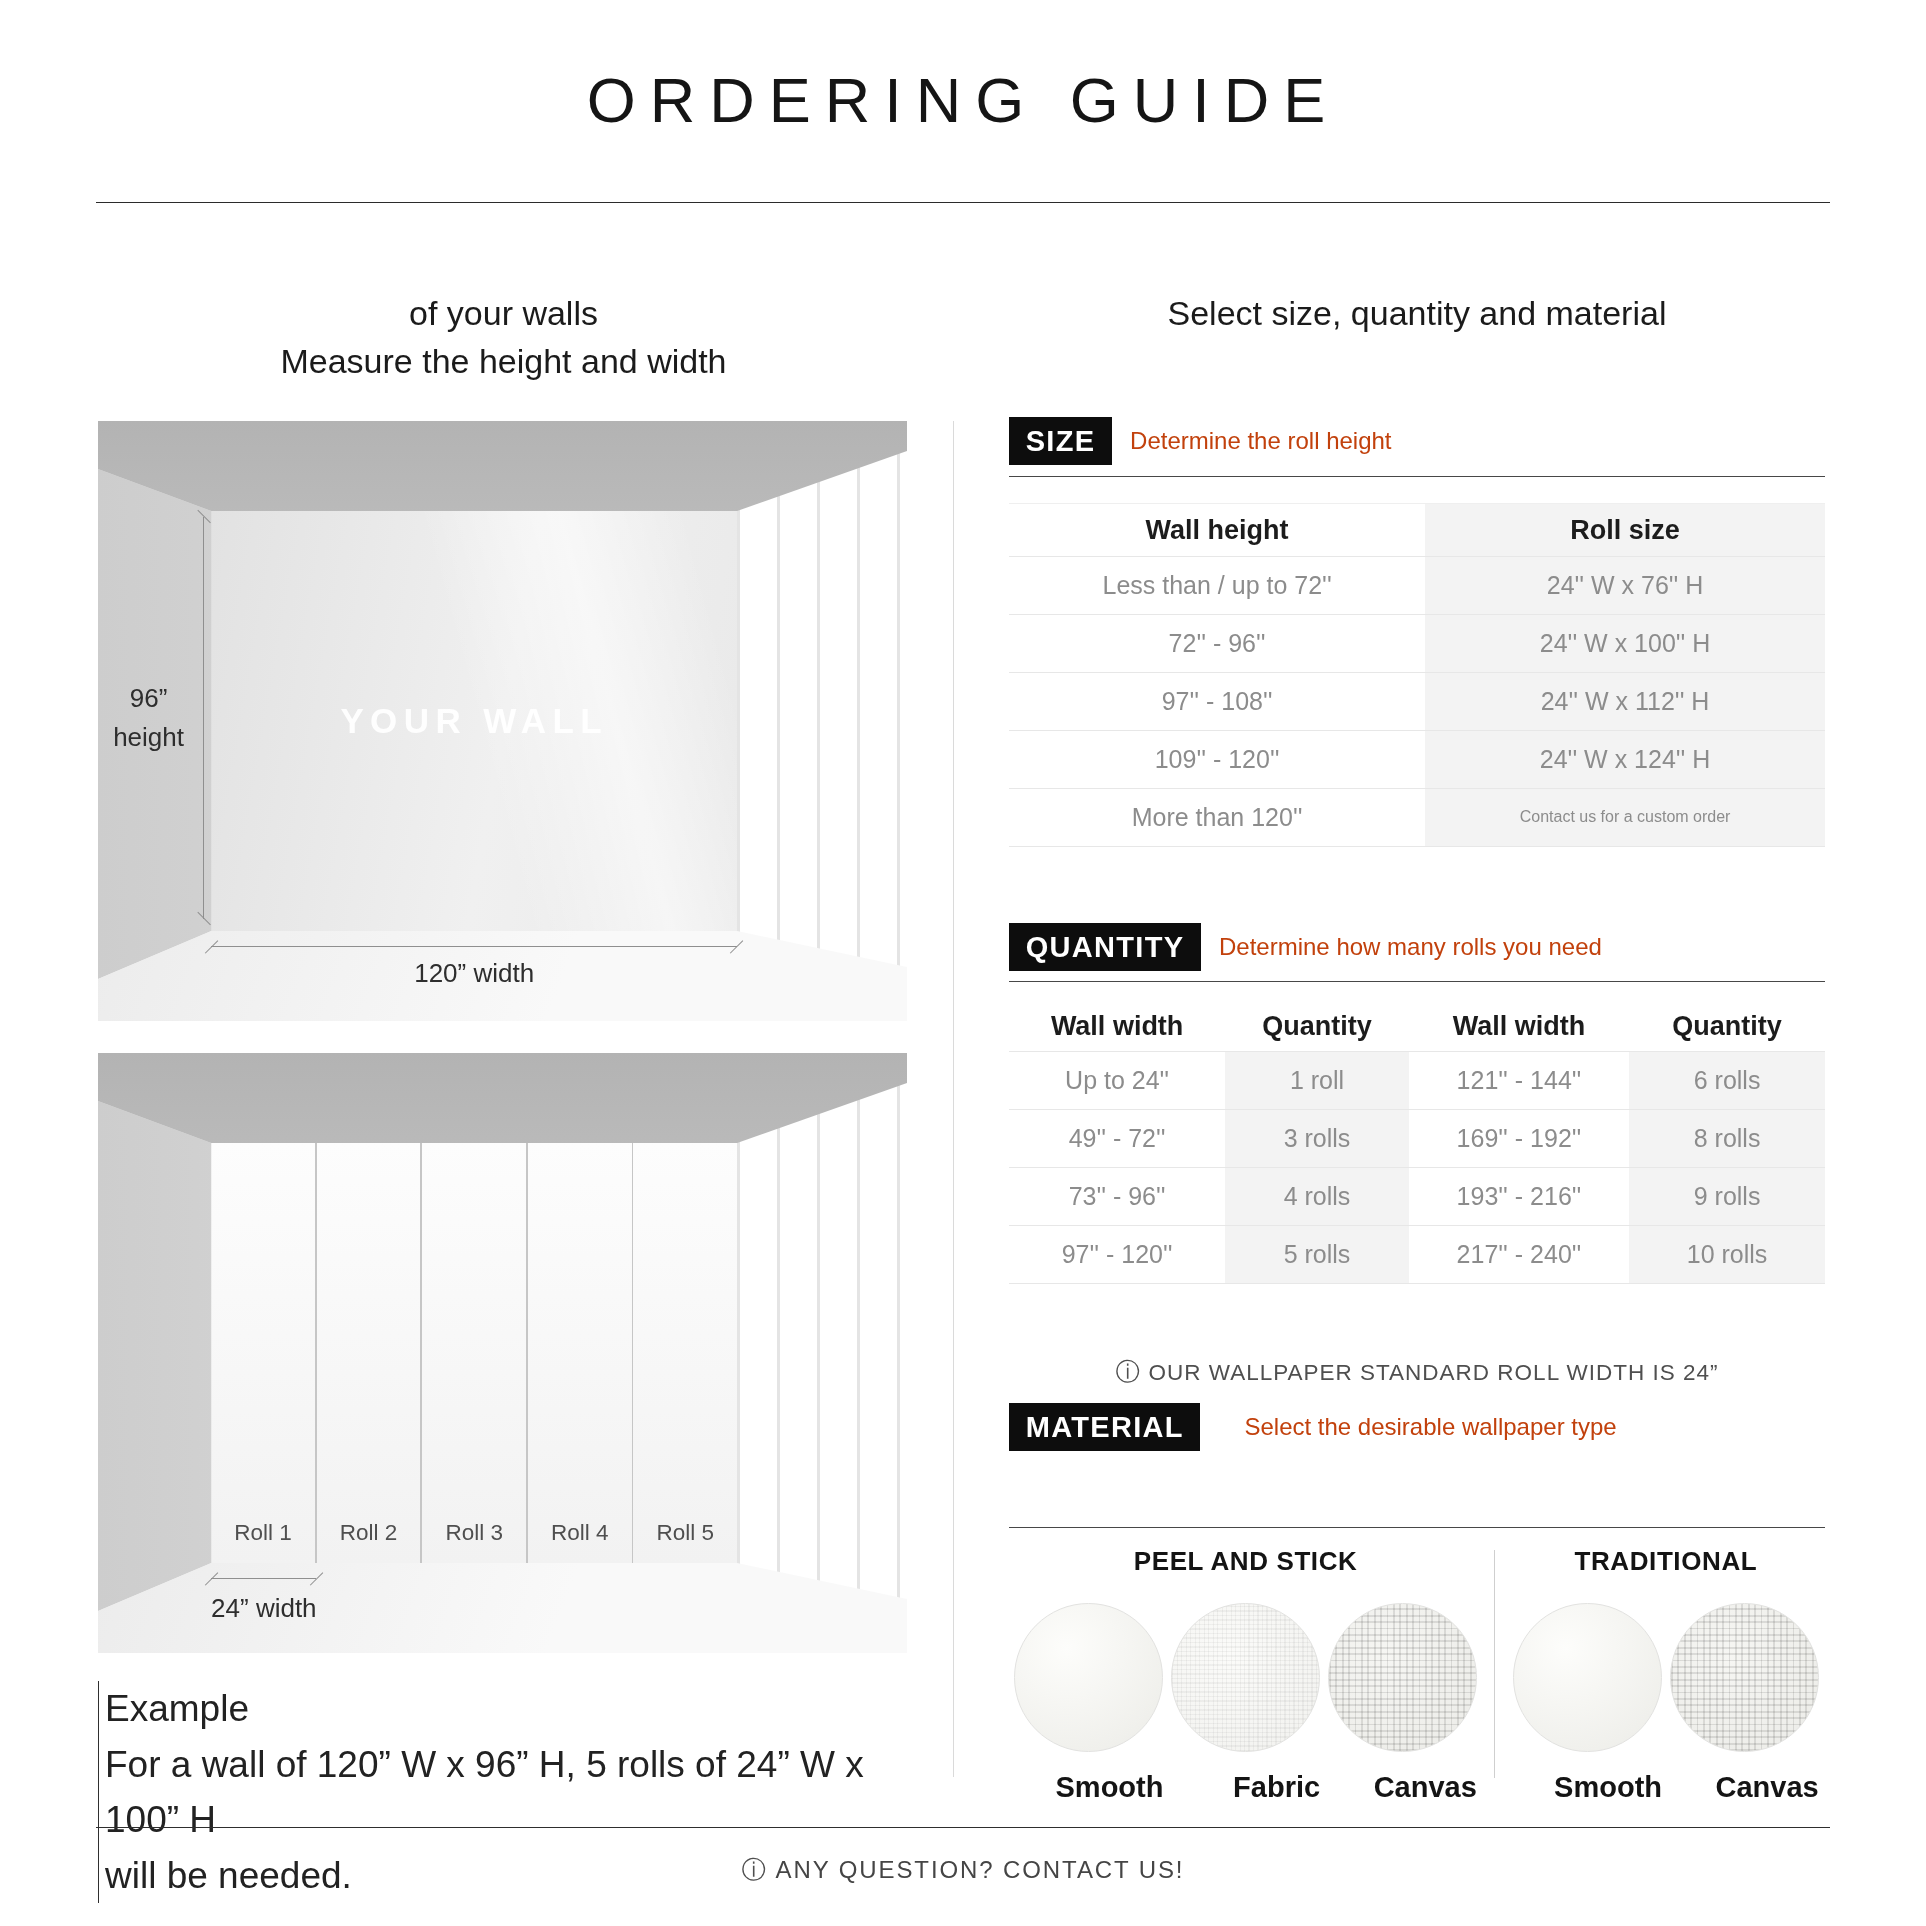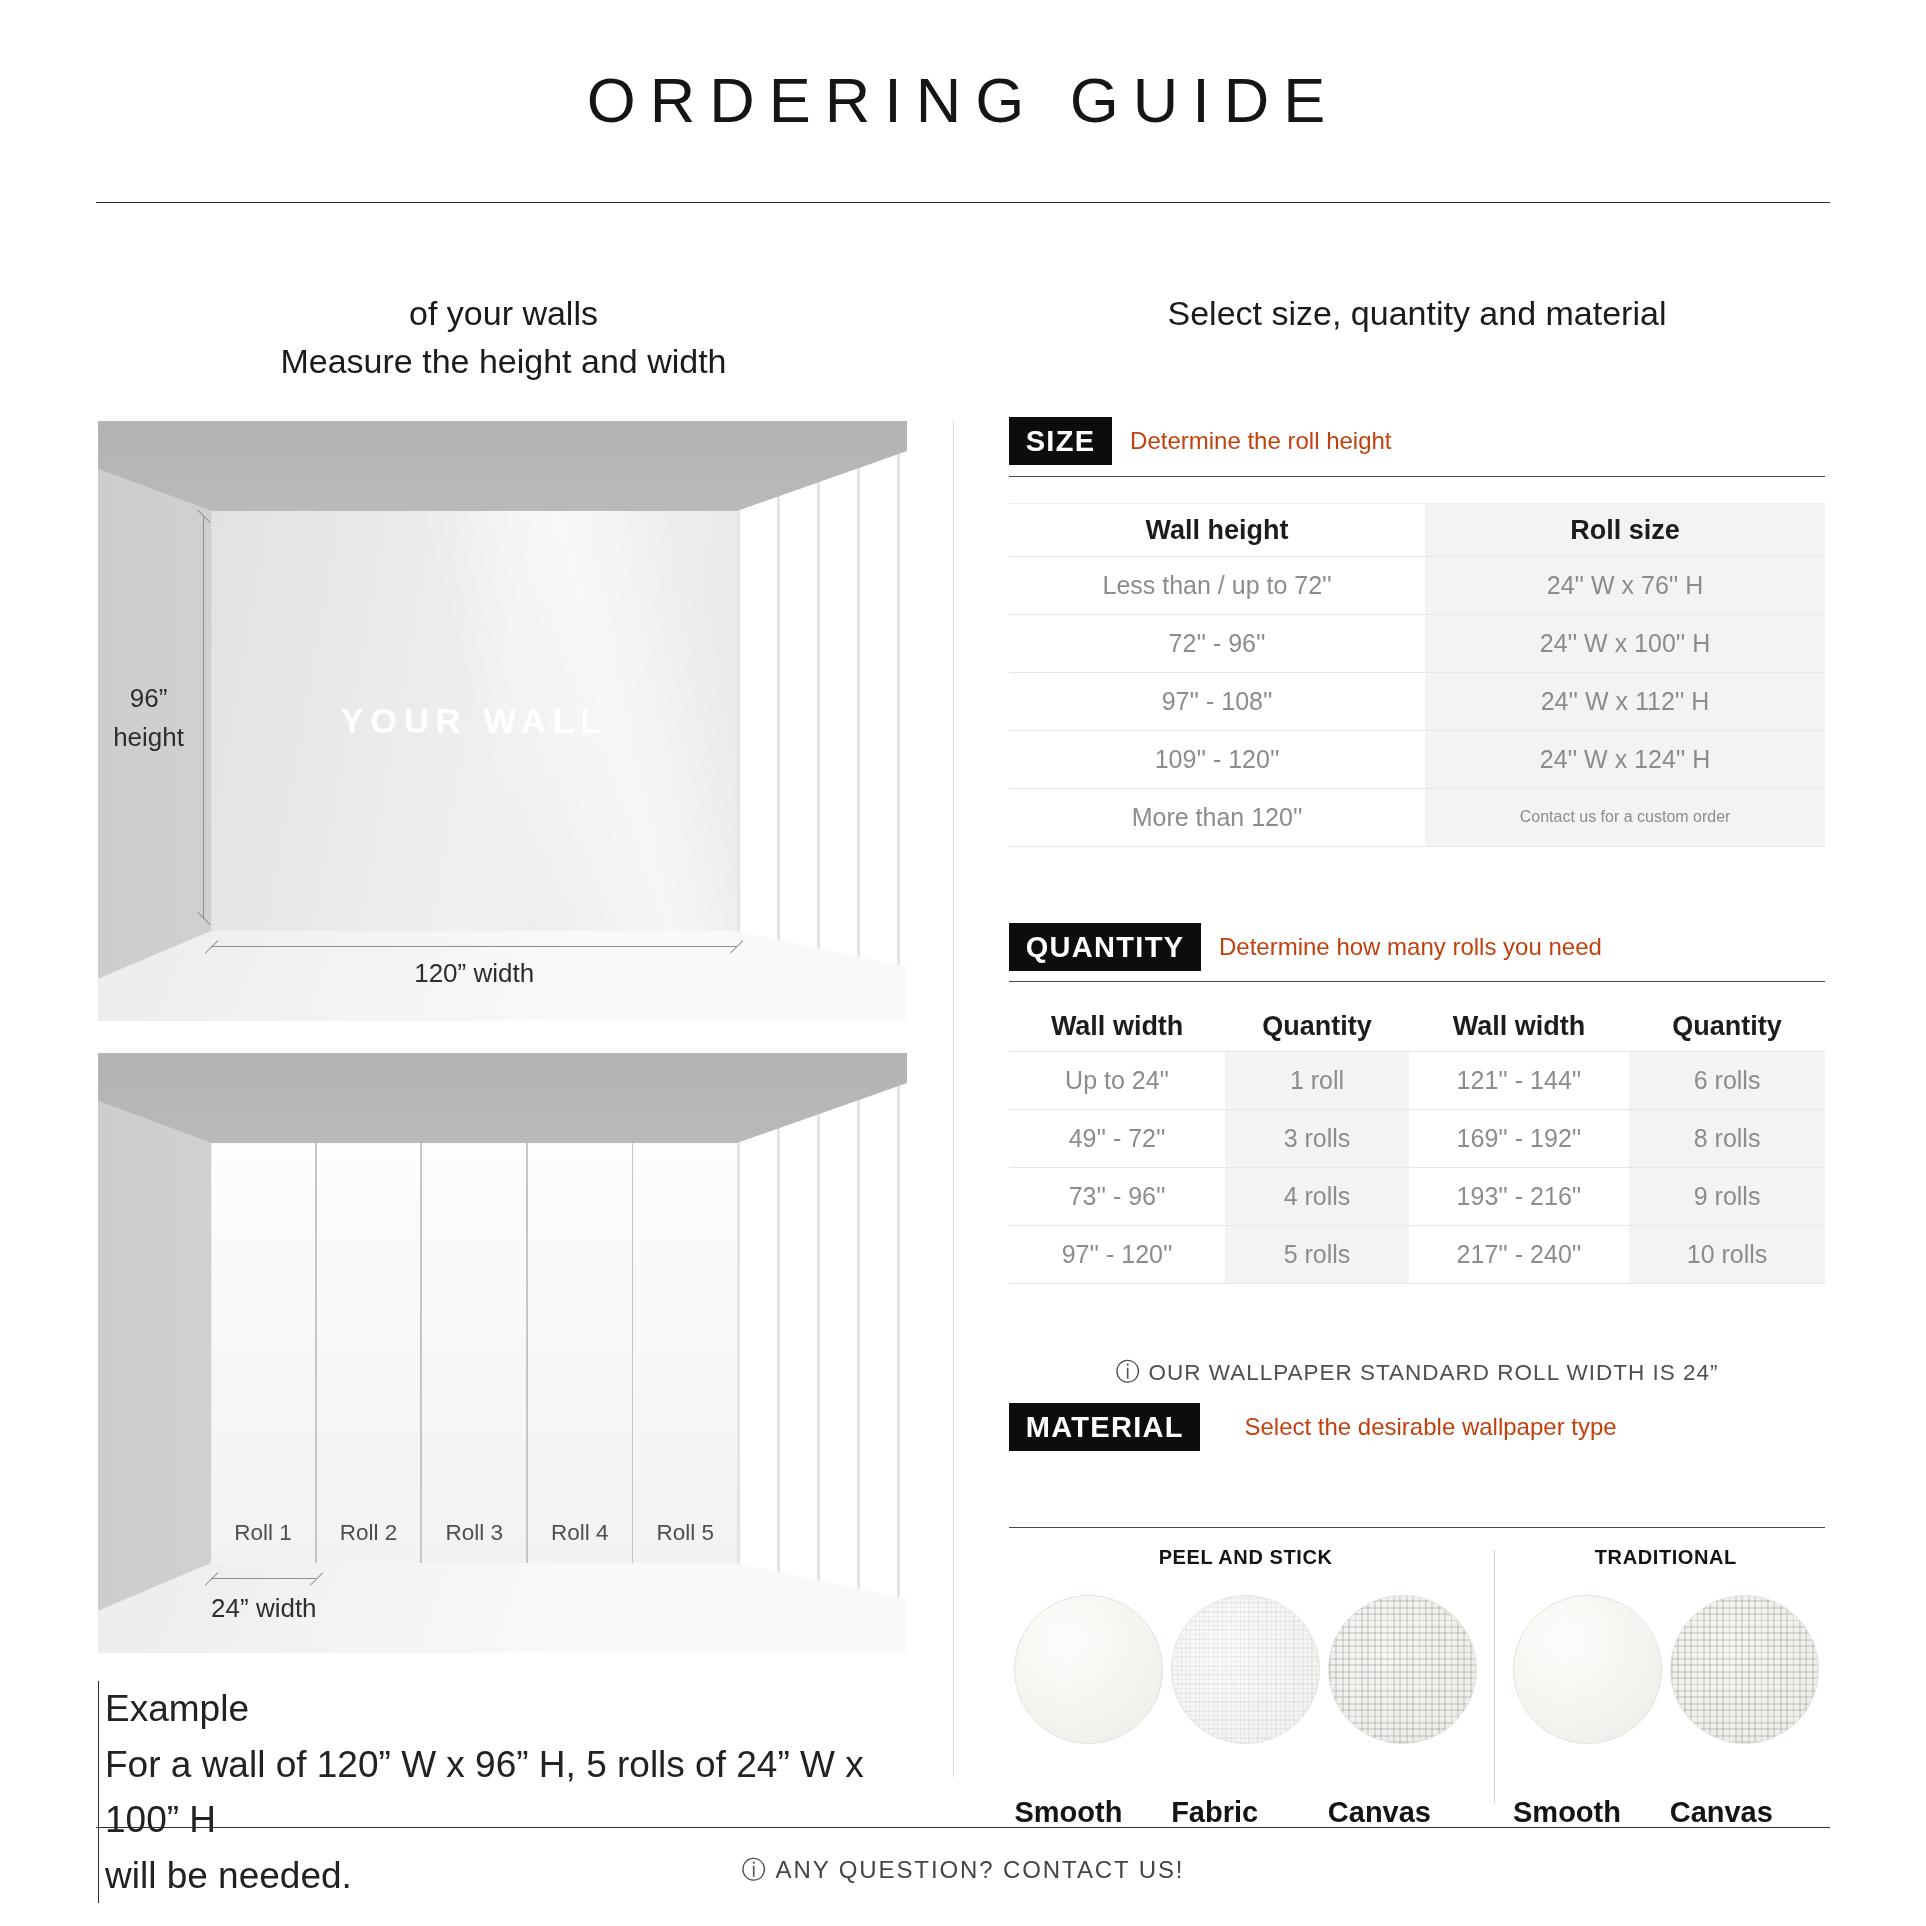--- a/index.html
+++ b/index.html
@@ -96,23 +96,23 @@
   .qty-table col.c3 { width:27%; }   .qty-table col.c4 { width:24%; }
   .qty-table th { height:49px; }
 
   .roll-note { position:absolute; top:1356px; left:1009px; width:816px; text-align:center;
     font-size:22.5px; letter-spacing:1px; color:#4f4f4f; }
   .roll-note .i-ico, .footer-note .i-ico { font-size:24.4px; margin-right:7.7px; color:#4f4f4f; }
 
   .material-body { position:absolute; left:1009px; top:1546px; width:816px; display:flex; align-items:stretch; }
   .material-group { display:flex; flex-direction:column; align-items:center; }
   .group-peel { width:58%; } .group-trad { width:39%; }
-  .group-label { font-size:20px; font-weight:700; color:#141414; margin-bottom:26px; letter-spacing:0.6px; }
+  .group-label { font-size:26px; font-weight:700; color:#141414; margin-bottom:26px; letter-spacing:0.6px; }
   .swatch-row { display:flex; gap:7.7px; }
-  .swatch { display:flex; flex-direction:column; align-items:flex-start;gap:33px; }
+  .swatch { display:flex; flex-direction:column; align-items:flex-end; }
   .circle { width:149px; height:149px; border-radius:50%; border:0.6px solid #e2e2e0; }
   .tex-smooth { background:radial-gradient(circle at 35% 30%, #fdfdfb, #f0f0ec 75%, #eaeae6); }
   .tex-fabric { background:
       repeating-linear-gradient(0deg, rgba(0,0,0,0.045) 0 1.3px, transparent 1.3px 4.5px),
       repeating-linear-gradient(90deg, rgba(0,0,0,0.045) 0 1.3px, transparent 1.3px 4.5px),
       radial-gradient(circle at 40% 35%, #fbfbf9, #f1f1ee); }
   .tex-canvas { background:
       repeating-linear-gradient(0deg, rgba(0,0,0,0.10) 0 1.9px, transparent 1.9px 6.4px),
       repeating-linear-gradient(90deg, rgba(0,0,0,0.10) 0 1.9px, transparent 1.9px 6.4px),
       radial-gradient(circle at 40% 35%, #f6f6f3, #ebebe7); }

